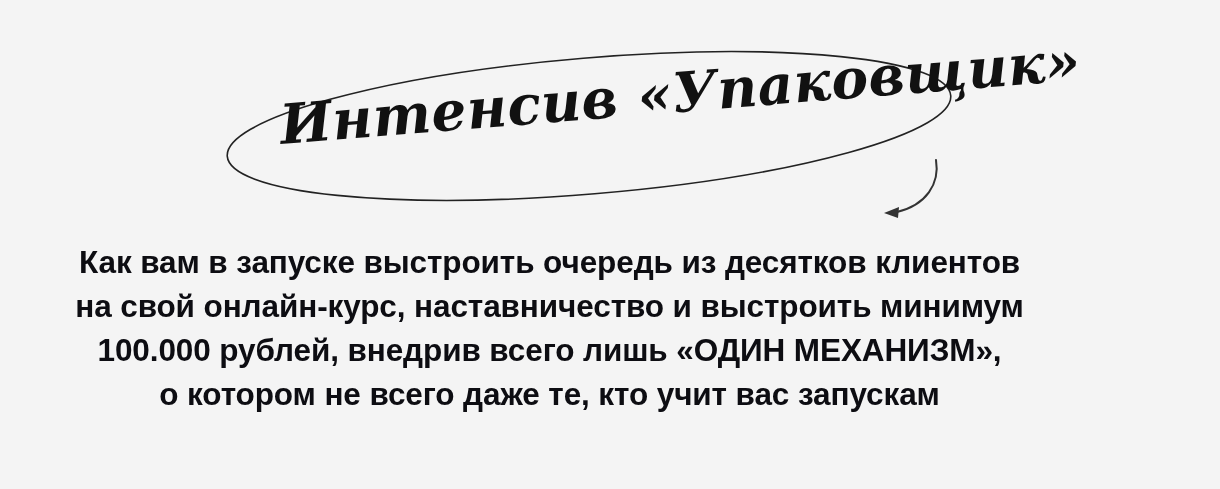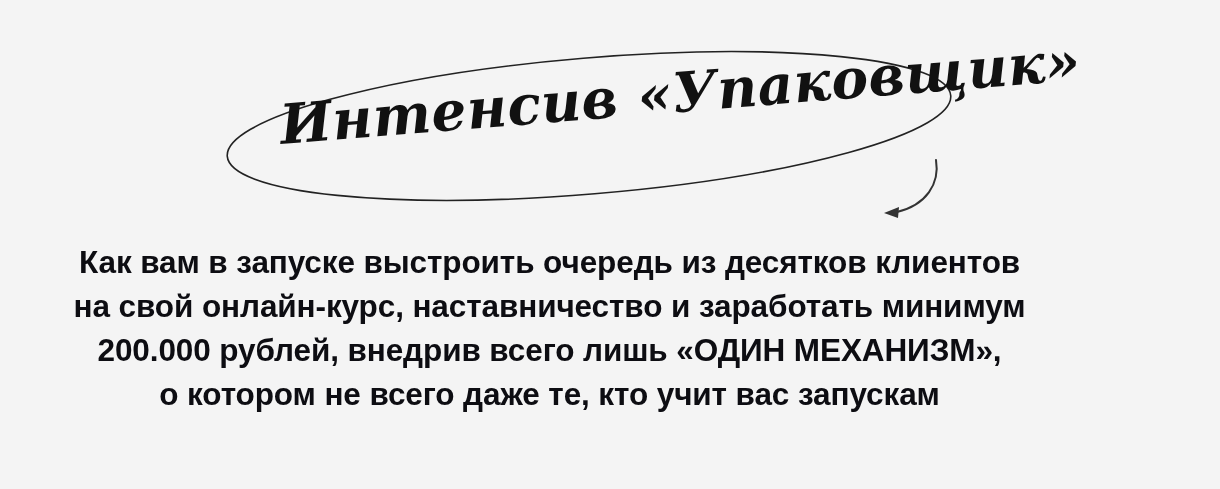--- a/index.html
+++ b/index.html
@@ -89,18 +89,18 @@
         <path d="M 936 160 C 940 184 926 205 897 212" fill="none" stroke="#333333" stroke-width="2" stroke-linecap="round"></path>
         <path d="M 884 213 L 899 207 L 898 218 Z" fill="#333333" stroke="none"></path>
       </g>
     </svg>
 
     <div class="badge-script">Интенсив «Упаковщик»</div>
   </div>
 
   <div class="headline">
     <span class="headline-line">Как вам в запуске выстроить очередь из десятков клиентов</span>
-    <span class="headline-line">на свой онлайн-курс, наставничество и заработать минимум</span>
-    <span class="headline-line">200.000 рублей, внедрив всего лишь «ОДИН МЕХАНИЗМ»,</span>
+    <span class="headline-line">на свой онлайн-курс, наставничество и выстроить минимум</span>
+    <span class="headline-line">100.000 рублей, внедрив всего лишь «ОДИН МЕХАНИЗМ»,</span>
     <span class="headline-line">о котором не всего даже те, кто учит вас запускам</span>
   </div>
 
 </div>
 
 </body></html>

